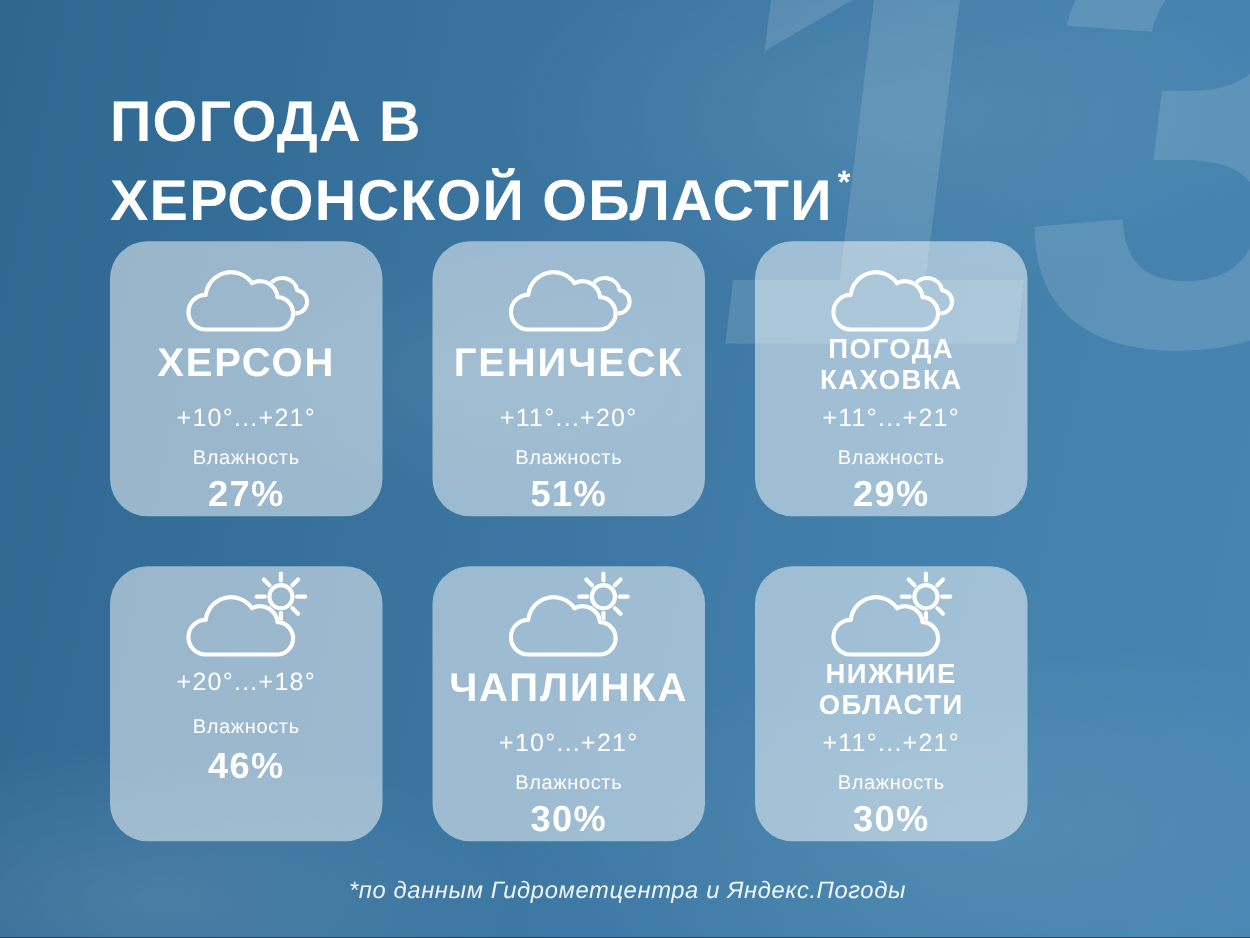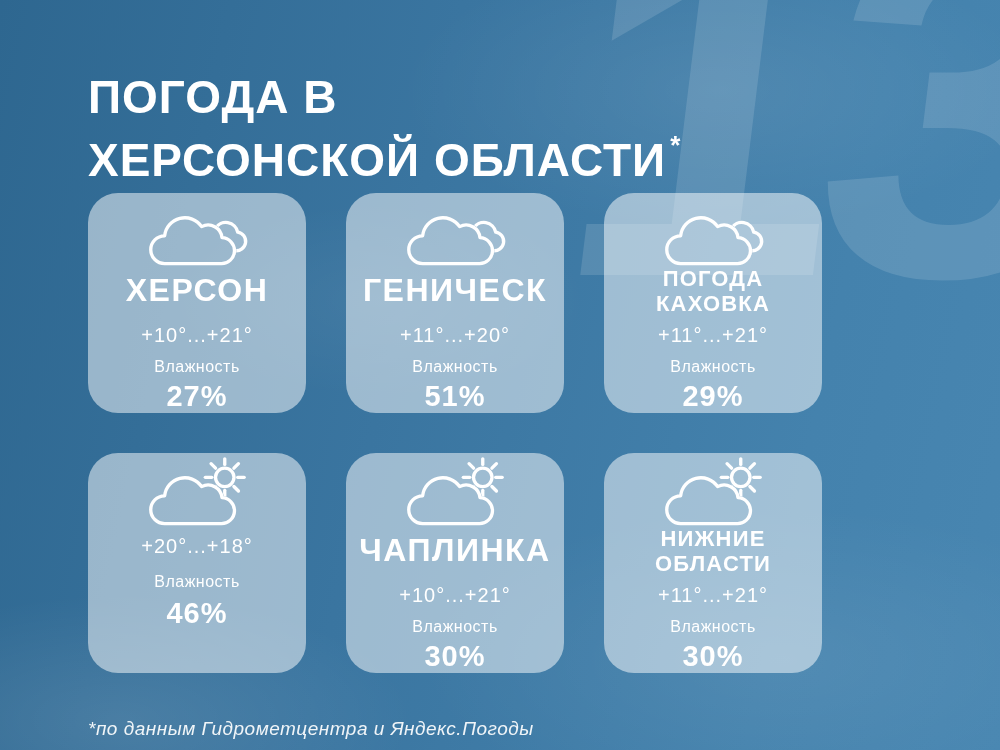--- a/index.html
+++ b/index.html
@@ -38,22 +38,22 @@
   .icon-box svg{width:118px;height:74px;margin-bottom:-6px;}
   .ic{stroke:#ffffff;fill:none;stroke-width:3.6;stroke-linecap:round;stroke-linejoin:round;}
   .name-box{height:58px;display:flex;flex-direction:column;justify-content:center;align-items:center;font-weight:700;}
   .name-box.one-line{font-size:32px;letter-spacing:1.5px;}
   .name-box.two-line{font-size:22px;letter-spacing:1.2px;line-height:1.15;}
   .name-box span{display:block;}
   .temp{height:42px;display:flex;align-items:center;justify-content:center;font-size:20px;font-weight:400;letter-spacing:1px;}
   .hum-label{height:29px;display:flex;align-items:center;justify-content:center;font-size:16px;font-weight:400;letter-spacing:0.5px;}
   .hum-value{height:34px;display:flex;align-items:center;justify-content:center;font-size:29px;font-weight:700;letter-spacing:1px;}
   .footnote{
-    position:absolute;left:88px;top:718px;width:828px;z-index:2;
-    text-align:left;font-size:19px;font-style:italic;font-weight:400;
+    position:absolute;left:88px;top:702px;width:828px;z-index:2;
+    text-align:center;font-size:19px;font-style:italic;font-weight:400;
     letter-spacing:0.5px;color:rgba(255,255,255,0.92);
   }
 </style>
 </head>
 <body>
 
 <svg width="0" height="0" style="position:absolute" aria-hidden="true">
   <defs>
     <path id="cloud-main" d="M27,72 a15,15 0 0 1 0,-30 a22,22 0 0 1 40,-10 a15,15 0 0 1 22,12 a14,14 0 0 1 -1,28 z"></path>
     <path id="cloud-small" d="M70,50 a11,11 0 0 1 12,-16 a13,13 0 0 1 24,4 a10,10 0 0 1 -3,20 z"></path>

